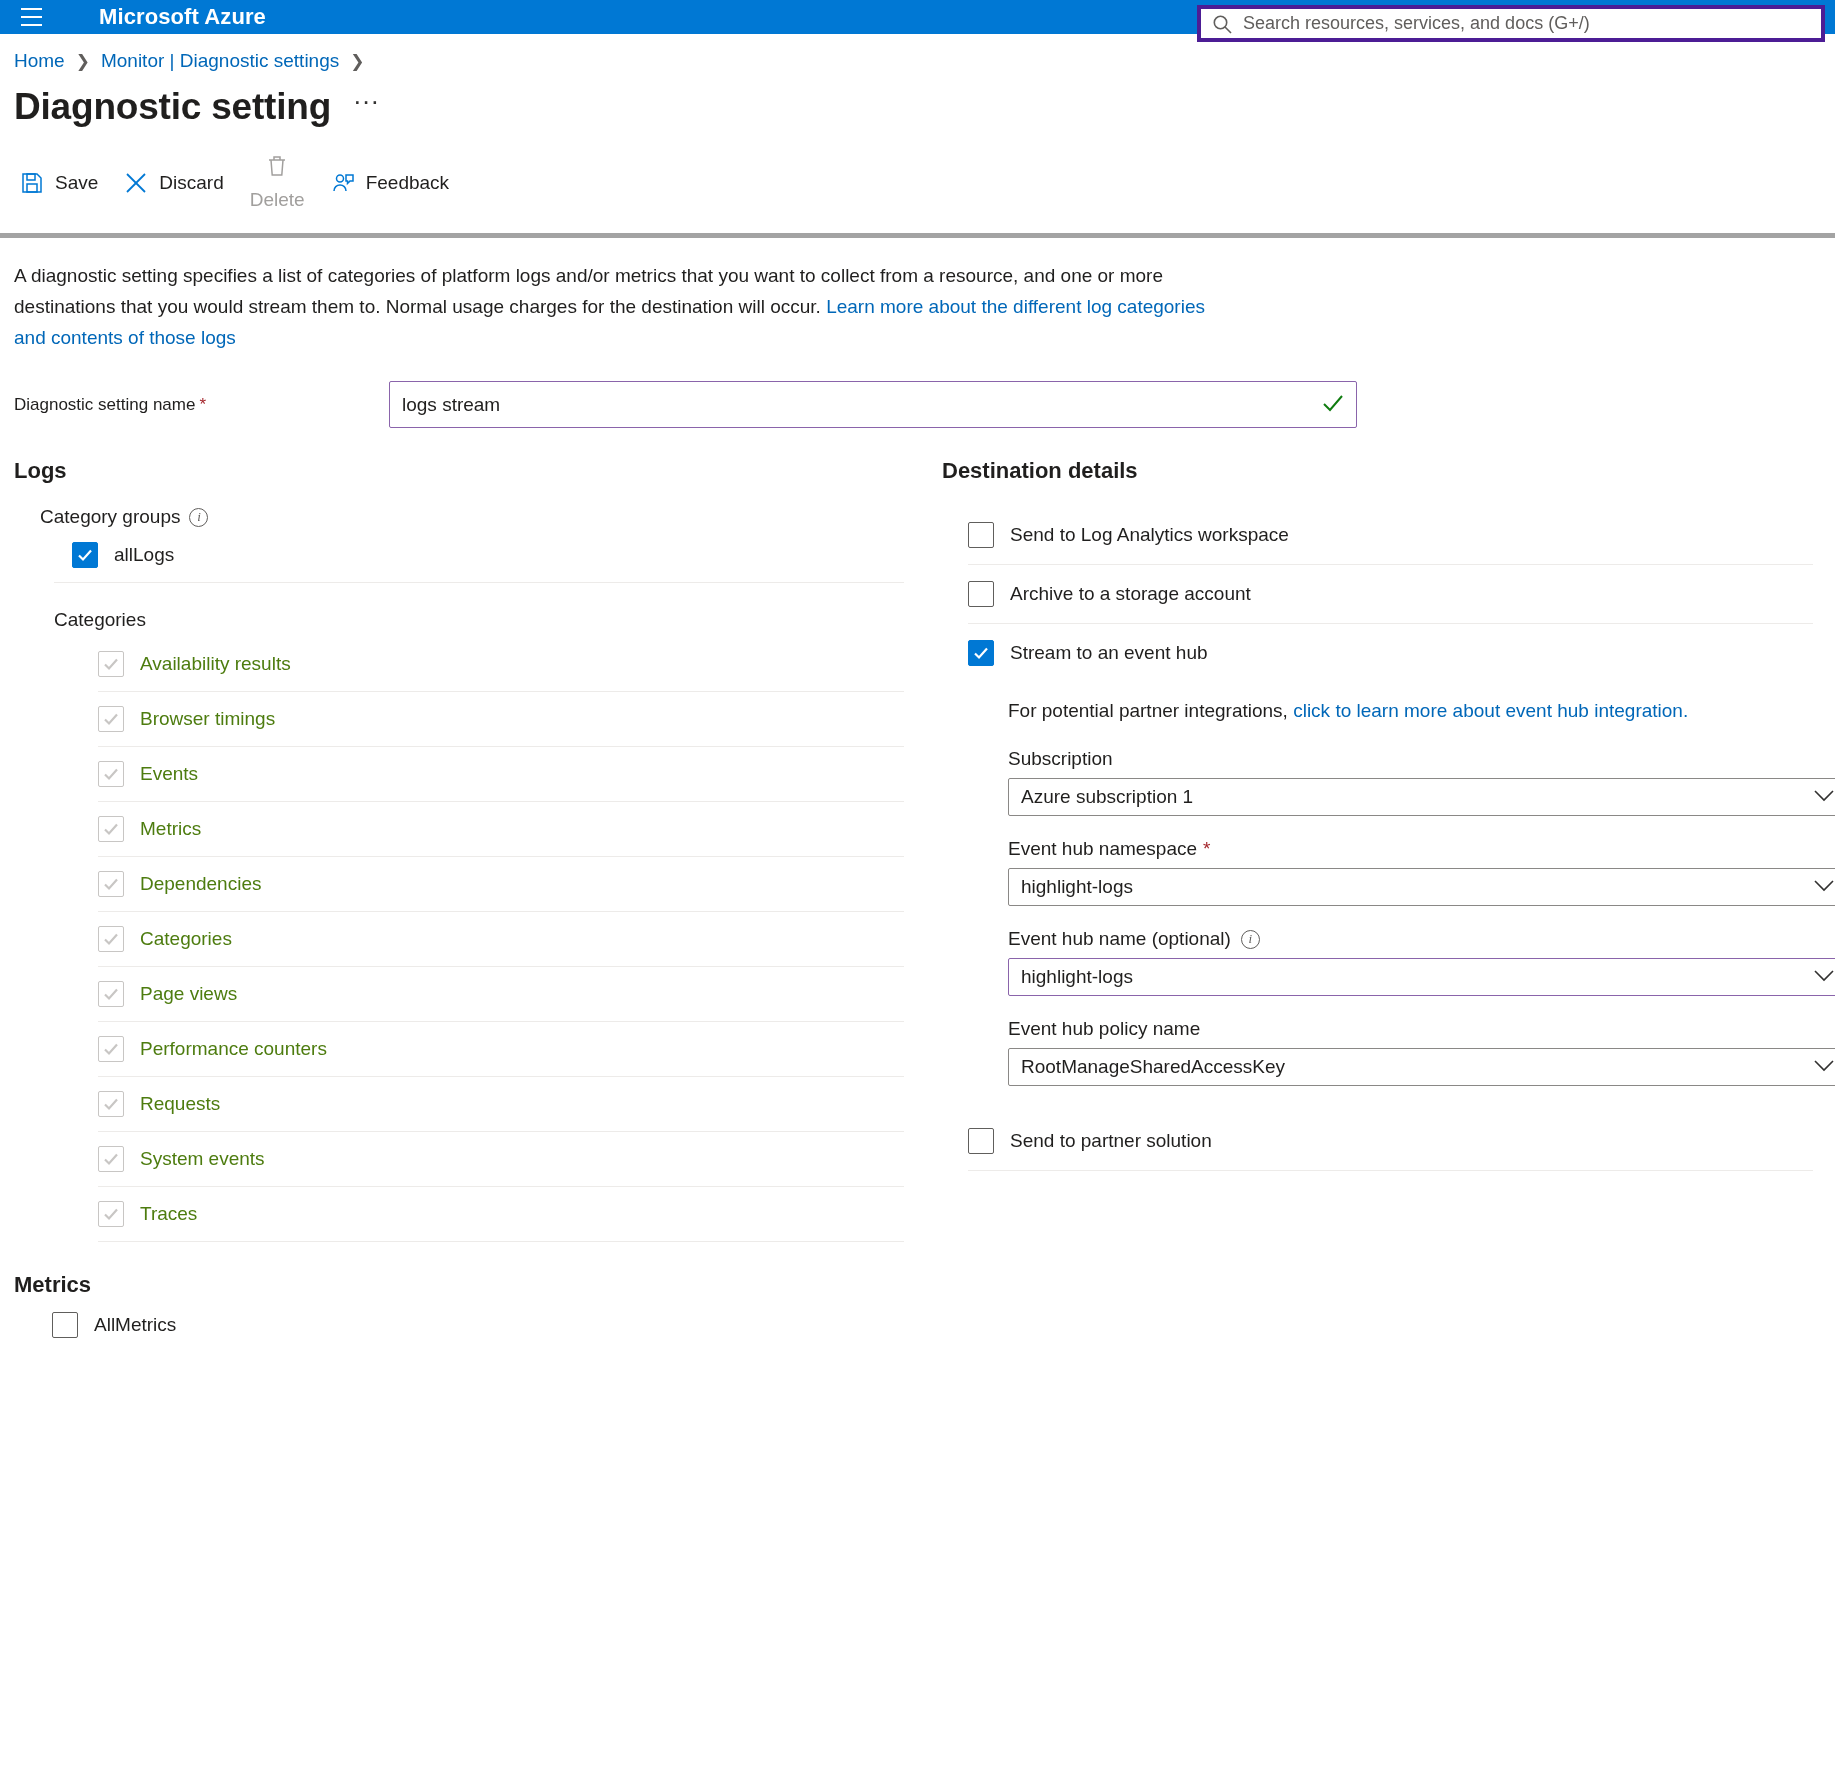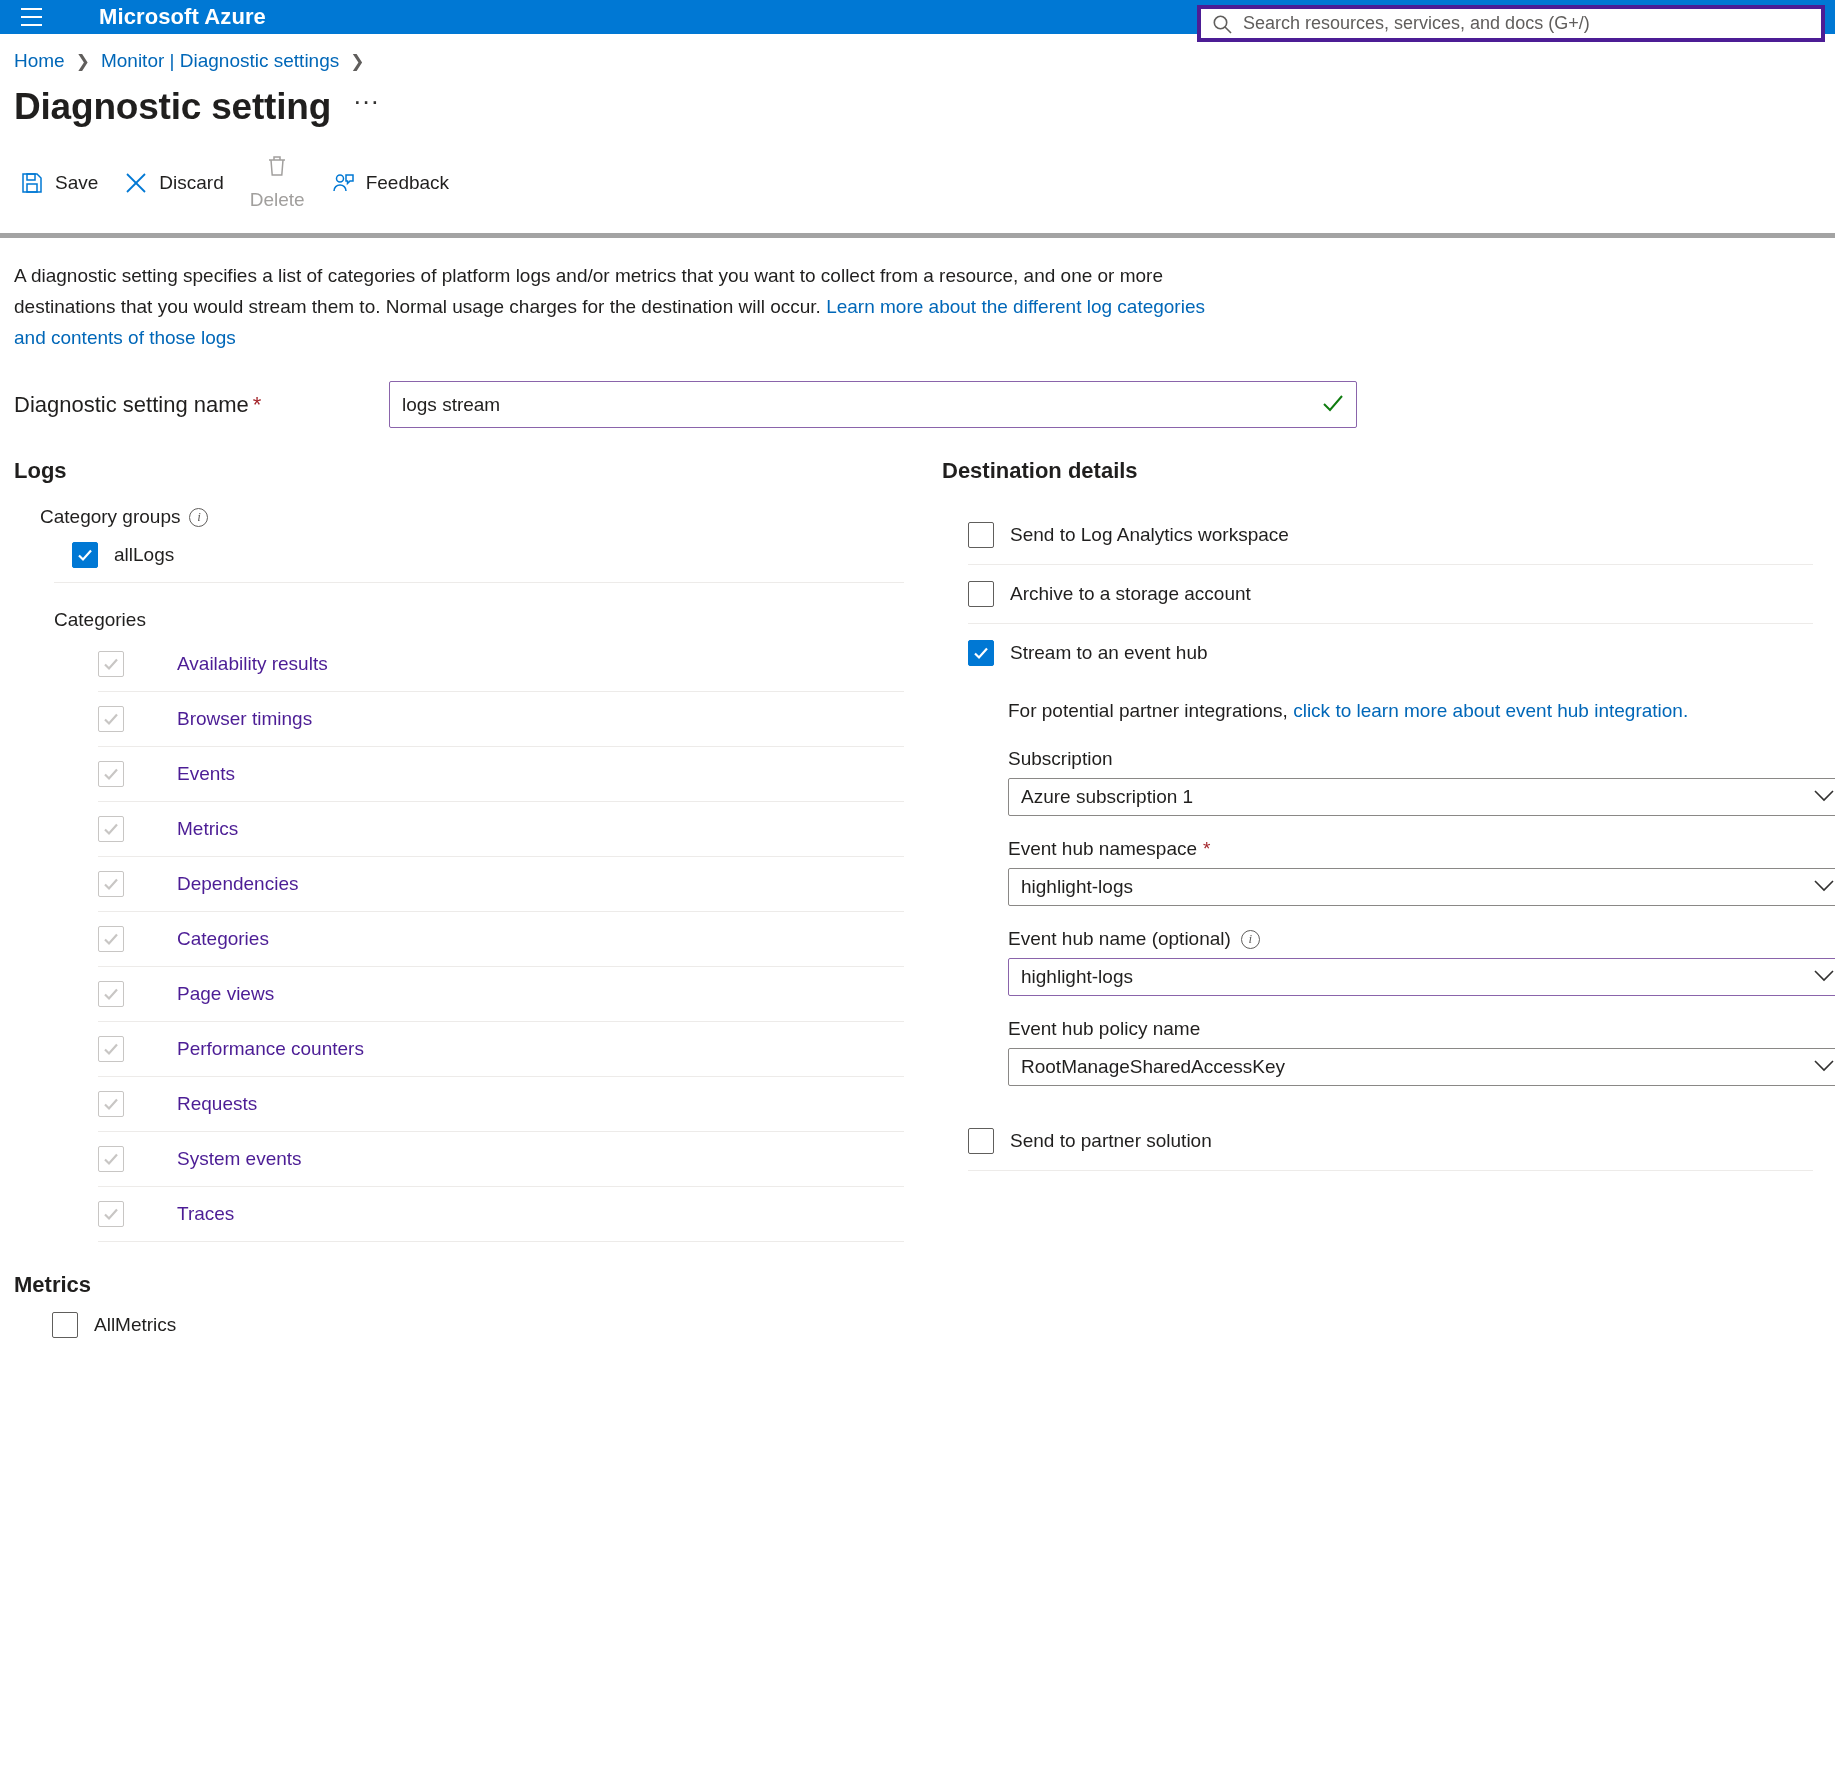--- a/index.html
+++ b/index.html
@@ -131,21 +131,21 @@
     color: #201f1e;
   }
   .desc a { color: #0067b8; text-decoration: none; cursor: pointer; }
 
   
   .name-row {
     display: flex; align-items: center;
     padding: 28px 14px 0 14px;
   }
   .name-label {
-    font-size: 22px;
+    font-size: 17px;
     width: 375px;
   }
   .req { color: #a4262c; margin-left: 4px; }
   .name-input-wrap {
     position: relative;
     width: 968px;
     height: 47px;
   }
   .name-input {
     width: 100%; height: 100%;
@@ -199,21 +199,21 @@
   }
 
   .chk-row {
     display: flex; align-items: center;
     gap: 16px;
     padding: 14px 0;
   }
   .chk-row.indent1 { margin-left: 58px; }
   .chk-row.indent2 { margin-left: 84px; }
   .chk-label { font-size: 19px; color: #201f1e; }
-  .chk-label.dim { color: #4c1d95; margin-left: 37px; }
+  .chk-label.dim { color: #4d7c0f; }
 
   .cb {
     width: 26px; height: 26px;
     border: 1px solid #605e5c;
     border-radius: 2px;
     background: #fff;
     flex: 0 0 auto;
     display: inline-flex;
     align-items: center; justify-content: center;
     cursor: pointer;

